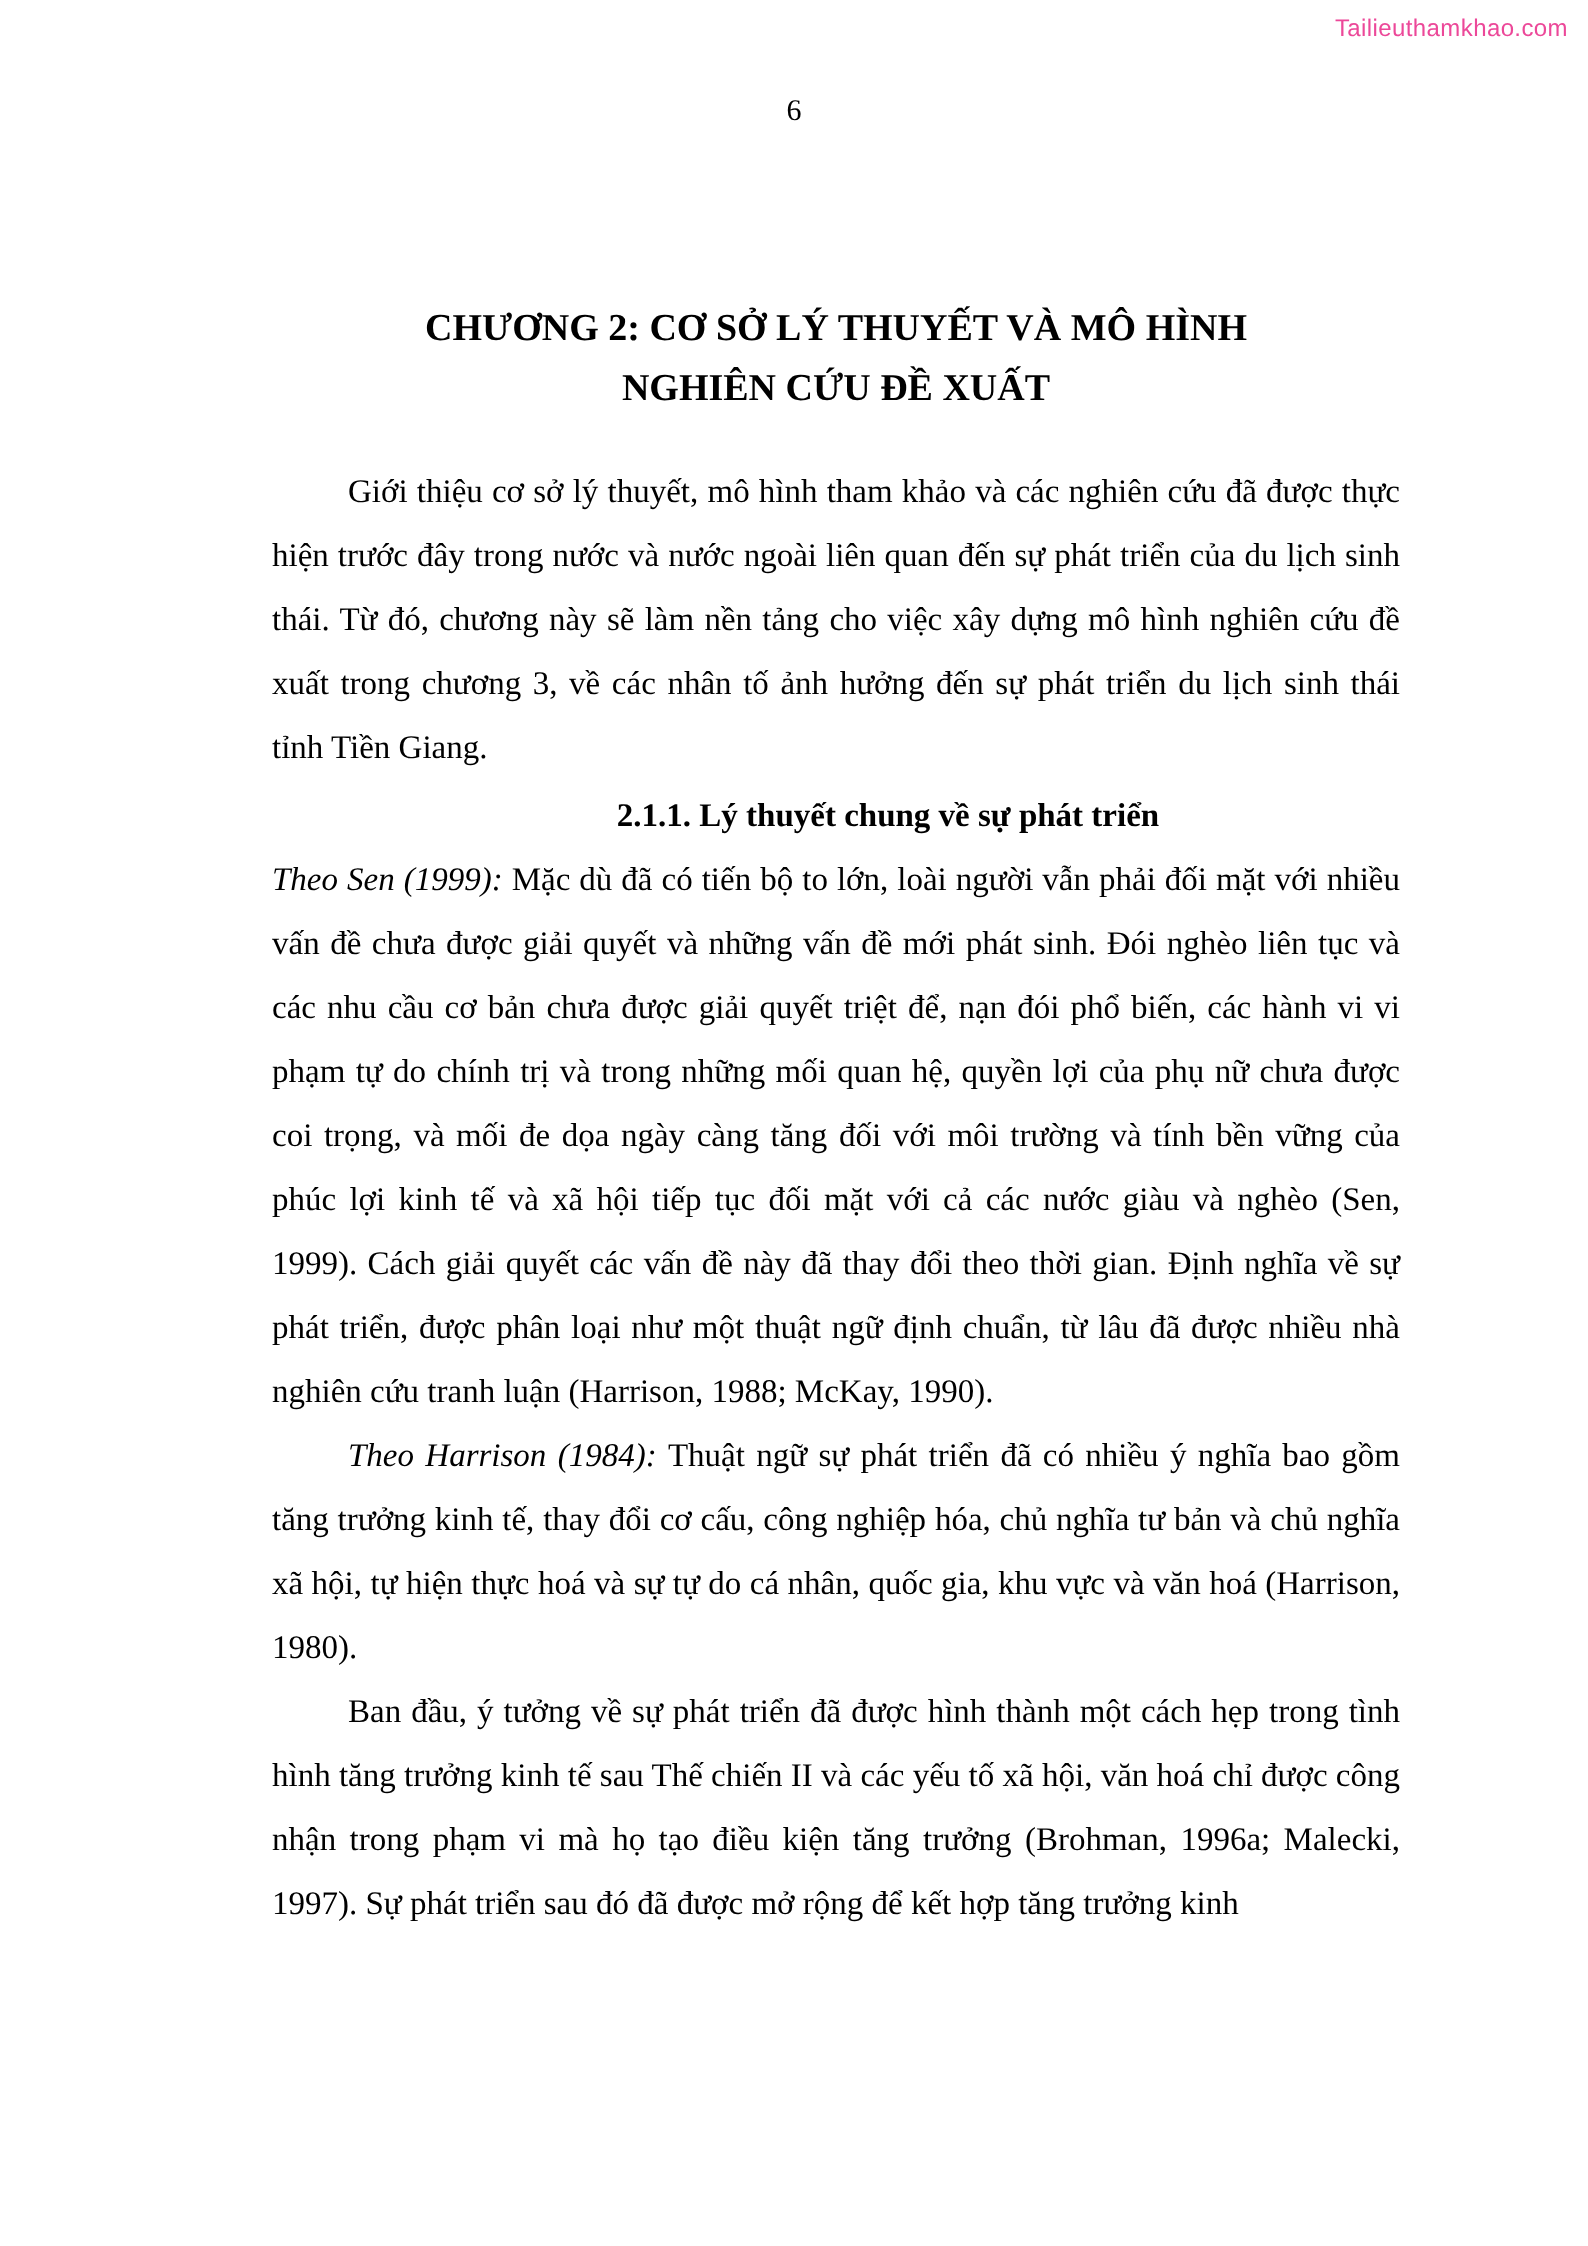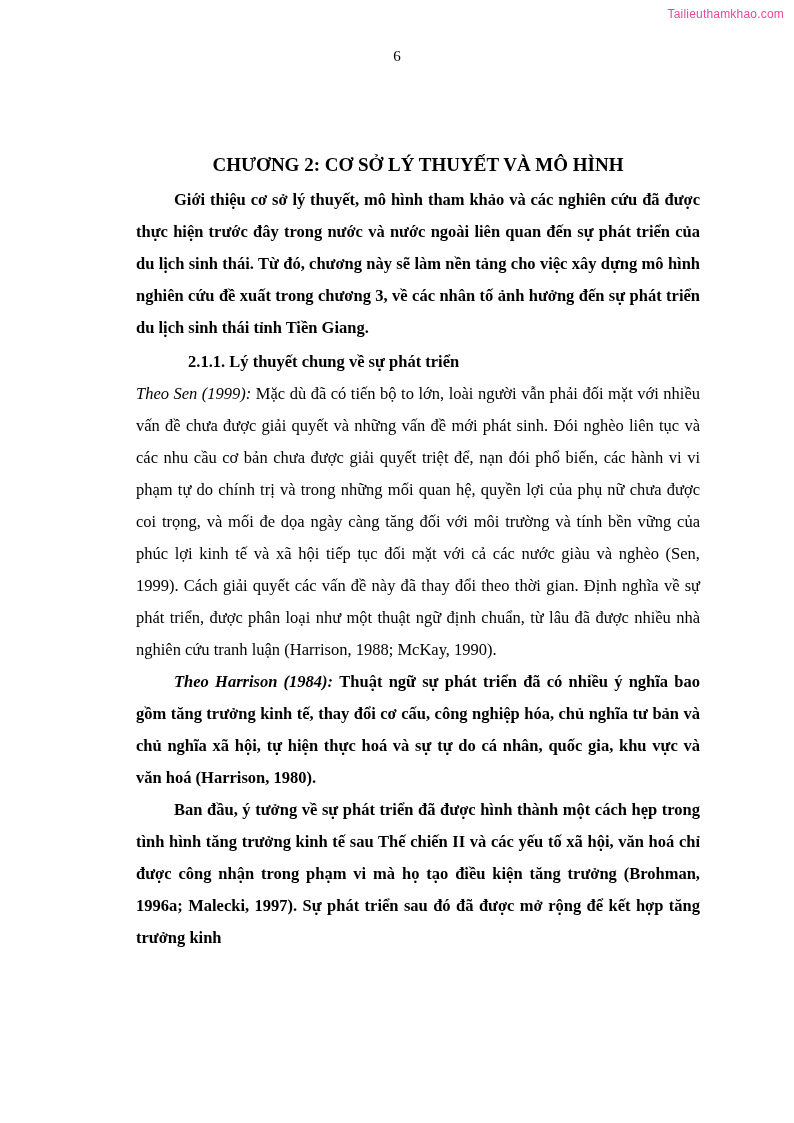--- a/index.html
+++ b/index.html
@@ -31,58 +31,60 @@
     position:absolute;
     top:150px;
     left:136px;
     right:94px;
   }
   .chapter-heading {
     text-align:center;
     font-weight:bold;
     font-size:19px;
     line-height:30px;
-    margin-bottom:4px;
+    margin-bottom:20px;
   }
   .para {
     font-size:16.5px;
     line-height:32px;
     text-align:justify;
   }
-  .indent { text-indent:38px;font-weight:bold; }
+  .indent { text-indent:38px; }
   .section-heading {
     font-weight:bold;
     font-size:16.5px;
     line-height:32px;
     text-align:justify;
     text-indent:30px;
     margin-top:4px;
   }
   .subsection-heading {
     font-weight:bold;
     font-size:16.5px;
     line-height:32px;
     text-indent:52px;
     margin-top:2px;
+    text-align:center;
   }
   .lead { font-style:italic; }
 </style>
 </head>
 <body>
 
 <div class="page">
 
   <div class="watermark">Tailieuthamkhao.com</div>
 
   <div class="page-number">6</div>
 
   <div class="content">
 
     <div class="chapter-heading">
       <div>CHƯƠNG 2: CƠ SỞ LÝ THUYẾT VÀ MÔ HÌNH</div>
+      <div>NGHIÊN CỨU ĐỀ XUẤT</div>
     </div>
 
     <p class="para indent">Giới thiệu cơ sở lý thuyết, mô hình tham khảo và các nghiên cứu đã được thực hiện trước đây trong nước và nước ngoài liên quan đến sự phát triển của du lịch sinh thái. Từ đó, chương này sẽ làm nền tảng cho việc xây dựng mô hình nghiên cứu đề xuất trong chương 3, về các nhân tố ảnh hưởng đến sự phát triển du lịch sinh thái tỉnh Tiền Giang.</p>
 
 
     <p class="subsection-heading">2.1.1. Lý thuyết chung về sự phát triển</p>
 
     <p class="para"><span class="lead">Theo Sen (1999): </span><span>Mặc dù đã có tiến bộ to lớn, loài người vẫn phải đối mặt với nhiều vấn đề chưa được giải quyết và những vấn đề mới phát sinh. Đói nghèo liên tục và các nhu cầu cơ bản chưa được giải quyết triệt để, nạn đói phổ biến, các hành vi vi phạm tự do chính trị và trong những mối quan hệ, quyền lợi của phụ nữ chưa được coi trọng, và mối đe dọa ngày càng tăng đối với môi trường và tính bền vững của phúc lợi kinh tế và xã hội tiếp tục đối mặt với cả các nước giàu và nghèo (Sen, 1999). Cách giải quyết các vấn đề này đã thay đổi theo thời gian. Định nghĩa về sự phát triển, được phân loại như một thuật ngữ định chuẩn, từ lâu đã được nhiều nhà nghiên cứu tranh luận (Harrison, 1988; McKay, 1990).</span></p>
 
     <p class="para indent"><span class="lead">Theo Harrison (1984): </span><span>Thuật ngữ sự phát triển đã có nhiều ý nghĩa bao gồm tăng trưởng kinh tế, thay đổi cơ cấu, công nghiệp hóa, chủ nghĩa tư bản và chủ nghĩa xã hội, tự hiện thực hoá và sự tự do cá nhân, quốc gia, khu vực và văn hoá (Harrison, 1980).</span></p>

